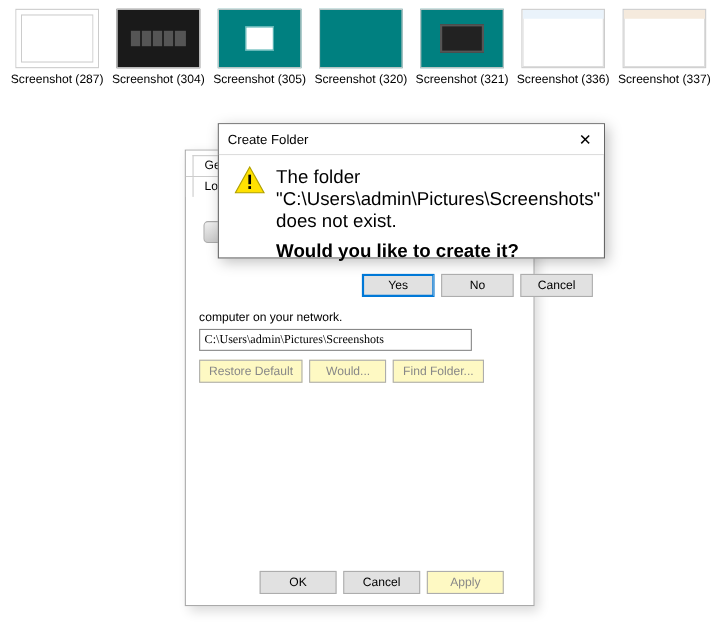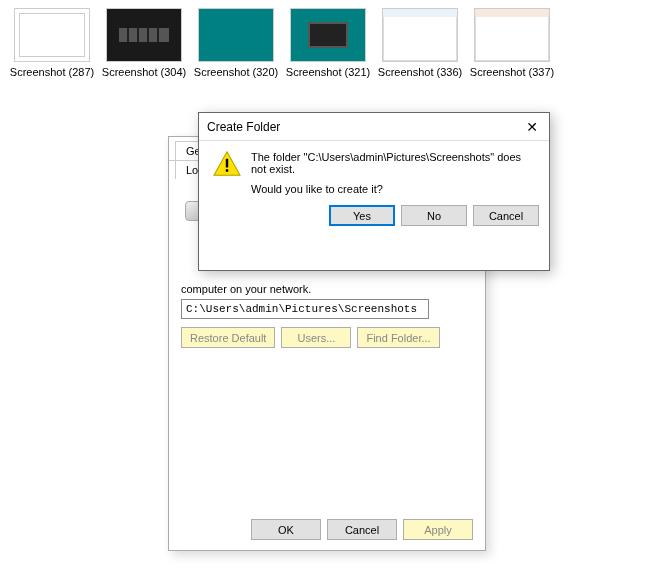--- a/index.html
+++ b/index.html
@@ -97,21 +97,21 @@
       font-size: 11px;
       color: #000;
       margin-bottom: 4px;
     }
     .path-input {
       width: 248px;
       height: 20px;
       border: 1px solid #888;
       padding: 2px 4px;
       font-size: 11px;
-      font-family: Liberation Mono, monospace;
+      font-family: Liberation Serif, serif;
       margin-bottom: 8px;
     }
     .btn-row {
       display: flex;
       gap: 6px;
     }
     .btn {
       height: 21px;
       min-width: 70px;
       padding: 0 8px;
@@ -124,34 +124,34 @@
       justify-content: center;
       cursor: default;
     }
     .btn.disabled {
       color: #888;
       background: #fef9c3;
     }
     .props-footer {
       position: absolute;
       bottom: 10px;
-      right: 12px;
+      right: 27px;
       display: flex;
       gap: 6px;
       justify-content: space-between;
     }
     .props-footer .btn { min-width: 70px; }
 
     
     .create-dialog {
       position: absolute;
       left: 198px;
       top: 112px;
       width: 352px;
-      height: 159px;
+      height: 123px;
       background: #fff;
       border: 1px solid #666;
       box-shadow: 3px 3px 12px rgba(0,0,0,0.25);
       z-index: 10;
     }
     .title-bar {
       height: 28px;
       display: flex;
       align-items: center;
       padding: 0 8px;
@@ -171,22 +171,22 @@
     .create-body {
       display: flex;
       padding: 10px 14px 6px 14px;
       gap: 10px;
     }
     .warn-icon {
       width: 28px;
       height: 26px;
       flex-shrink: 0;
     }
-    .msg-lines { font-size: 11px; }
-    .msg-lines p + p { margin-top: 8px; }
+    .msg-lines { font-size: 17px; }
+    .msg-lines p + p { margin-top: 8px; font-weight: bold; }
     .create-footer {
       display: flex;
       justify-content: flex-end;
       gap: 6px;
       padding: 4px 10px 8px 10px;
     }
     .create-footer .btn { min-width: 66px; }
     .btn.default { border: 1px solid #0078d7; box-shadow: inset 0 0 0 1px #0078d7; }
   </style>
 </head>
@@ -197,20 +197,26 @@
     <div class="thumb t1">
         <div class="t1-inner"></div>
       </div>
     <div class="thumb-label">Screenshot (287)</div>
   </div>
   <div class="thumb-item">
     <div class="thumb t2">
         <div class="t2-strip"></div>
       </div>
     <div class="thumb-label">Screenshot (304)</div>
+  </div>
+  <div class="thumb-item">
+    <div class="thumb t3">
+        <div class="t3-win"></div>
+      </div>
+    <div class="thumb-label">Screenshot (305)</div>
   </div>
   <div class="thumb-item">
     <div class="thumb t4"></div>
     <div class="thumb-label">Screenshot (320)</div>
   </div>
   <div class="thumb-item">
     <div class="thumb t5">
         <div class="t5-box"></div>
       </div>
     <div class="thumb-label">Screenshot (321)</div>
@@ -232,21 +238,21 @@
   <div class="props-tabs" style="border-bottom:none; padding-top:0;">
     <div class="tab partial" style="border-top:none;">Loc</div>
   </div>
   <div class="props-body">
     <div class="disk-icon"></div>
     <div style="height:44px"></div>
     <div class="help-text">computer on your network.</div>
     <input class="path-input" type="text" value="C:\Users\admin\Pictures\Screenshots" style="">
     <div class="btn-row">
       <button class="btn disabled">Restore Default</button>
-      <button class="btn disabled">Users...</button>
+      <button class="btn disabled">Would...</button>
       <button class="btn disabled">Find Folder...</button>
     </div>
   </div>
   <div class="props-footer">
     <button class="btn">OK</button>
     <button class="btn">Cancel</button>
     <button class="btn disabled">Apply</button>
   </div>
 </div>
 

